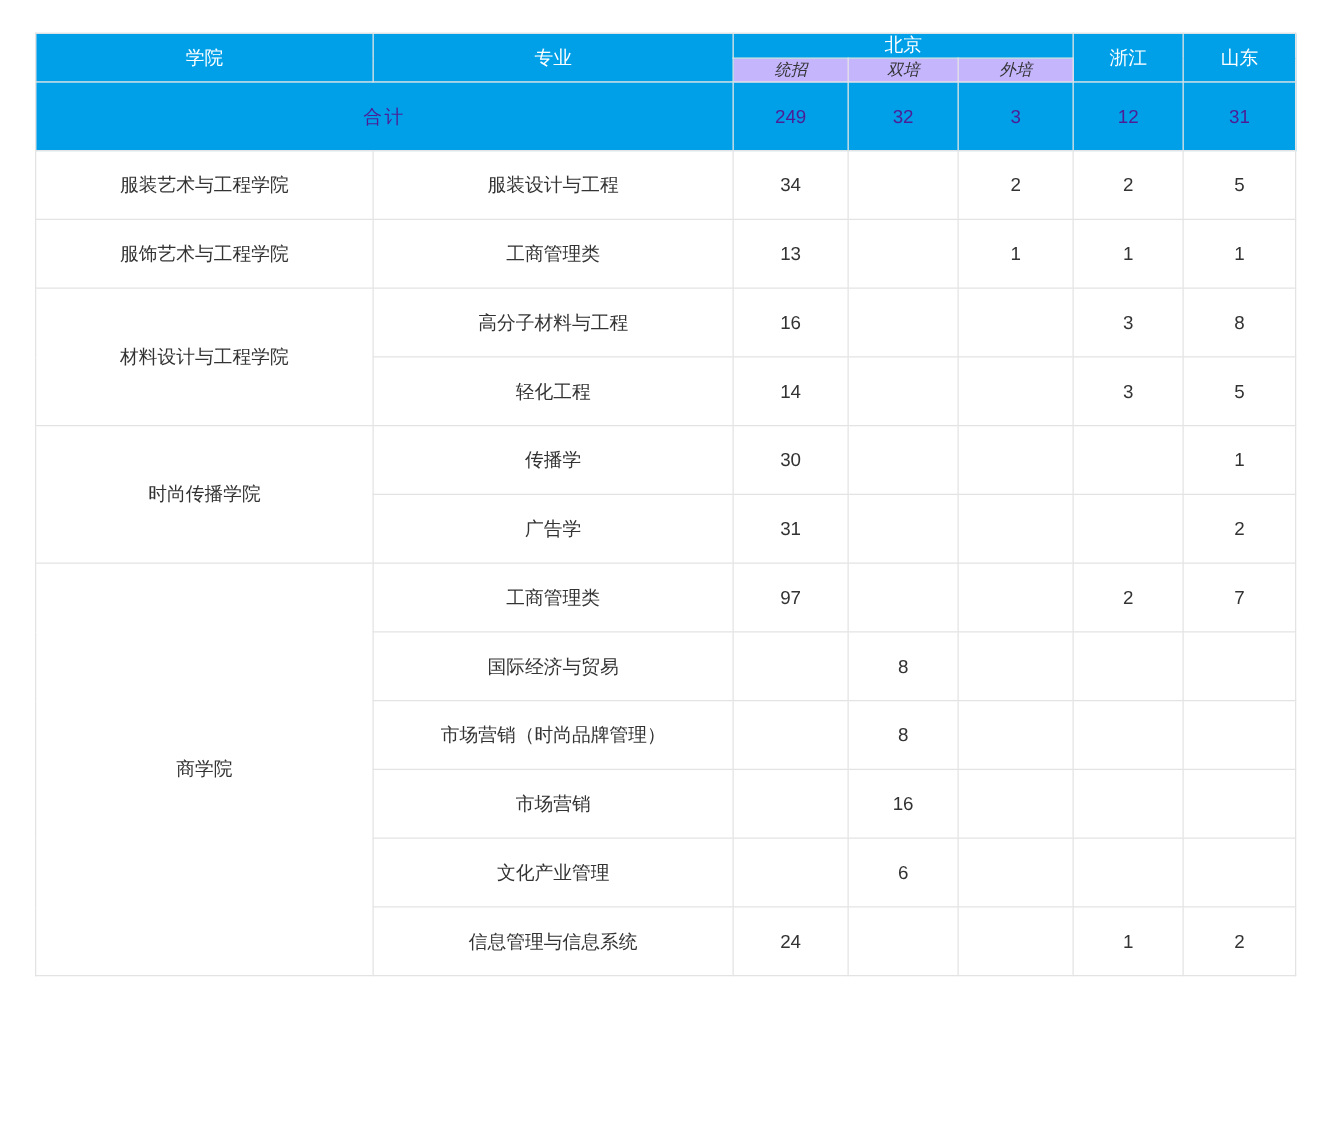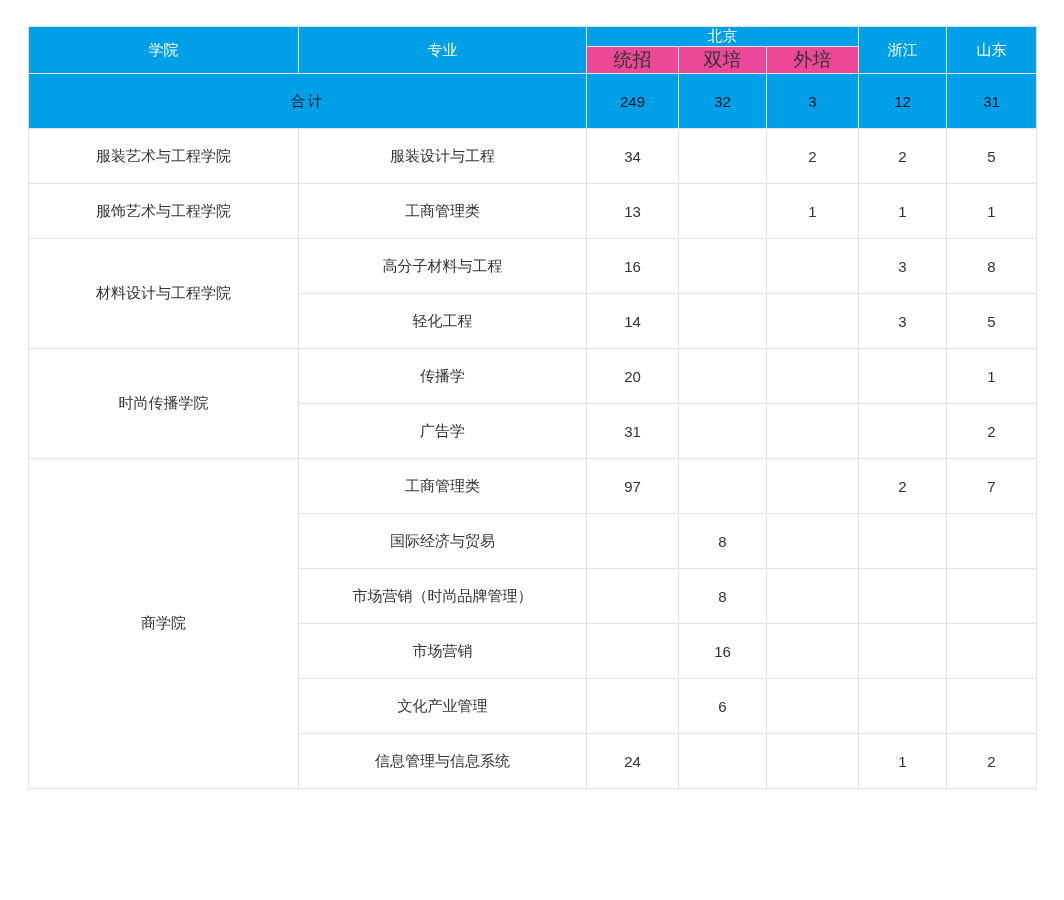--- a/index.html
+++ b/index.html
@@ -36,28 +36,29 @@
     padding: 0;
   }
   
   .hdr {
     background: #00a0e9;
     color: #ffffff;
     font-size: 15px;
     border: 1px solid #00a0e9;
   }
   .hdr-sub {
-    background: #ec4899;
+    background: #c4b5fd;
     color: #333333;
-    font-size: 19px;
+    font-size: 13px;
     border: 1px solid #cfe9f6;
+    font-style: italic;
   }
   .total-row td {
     background: #00a0e9;
-    color: #0f172a;
+    color: #4c1d95;
     border: 1px solid #00a0e9;
     height: 54px;
   }
   .total-label {
     font-weight: bold;
     letter-spacing: 2px;
   }
   .body-row td {
     height: 54px;
     background: #ffffff;
@@ -146,21 +147,21 @@
         <td>14</td>
         <td></td>
         <td></td>
         <td>3</td>
         <td>5</td>
       </tr>
 
       <tr class="body-row">
         <td class="cell-college" rowspan="2">时尚传播学院</td>
         <td class="cell-major">传播学</td>
-        <td>20</td>
+        <td>30</td>
         <td></td>
         <td></td>
         <td></td>
         <td>1</td>
       </tr>
 
       <tr class="body-row">
         <td class="cell-major">广告学</td>
         <td>31</td>
         <td></td>

